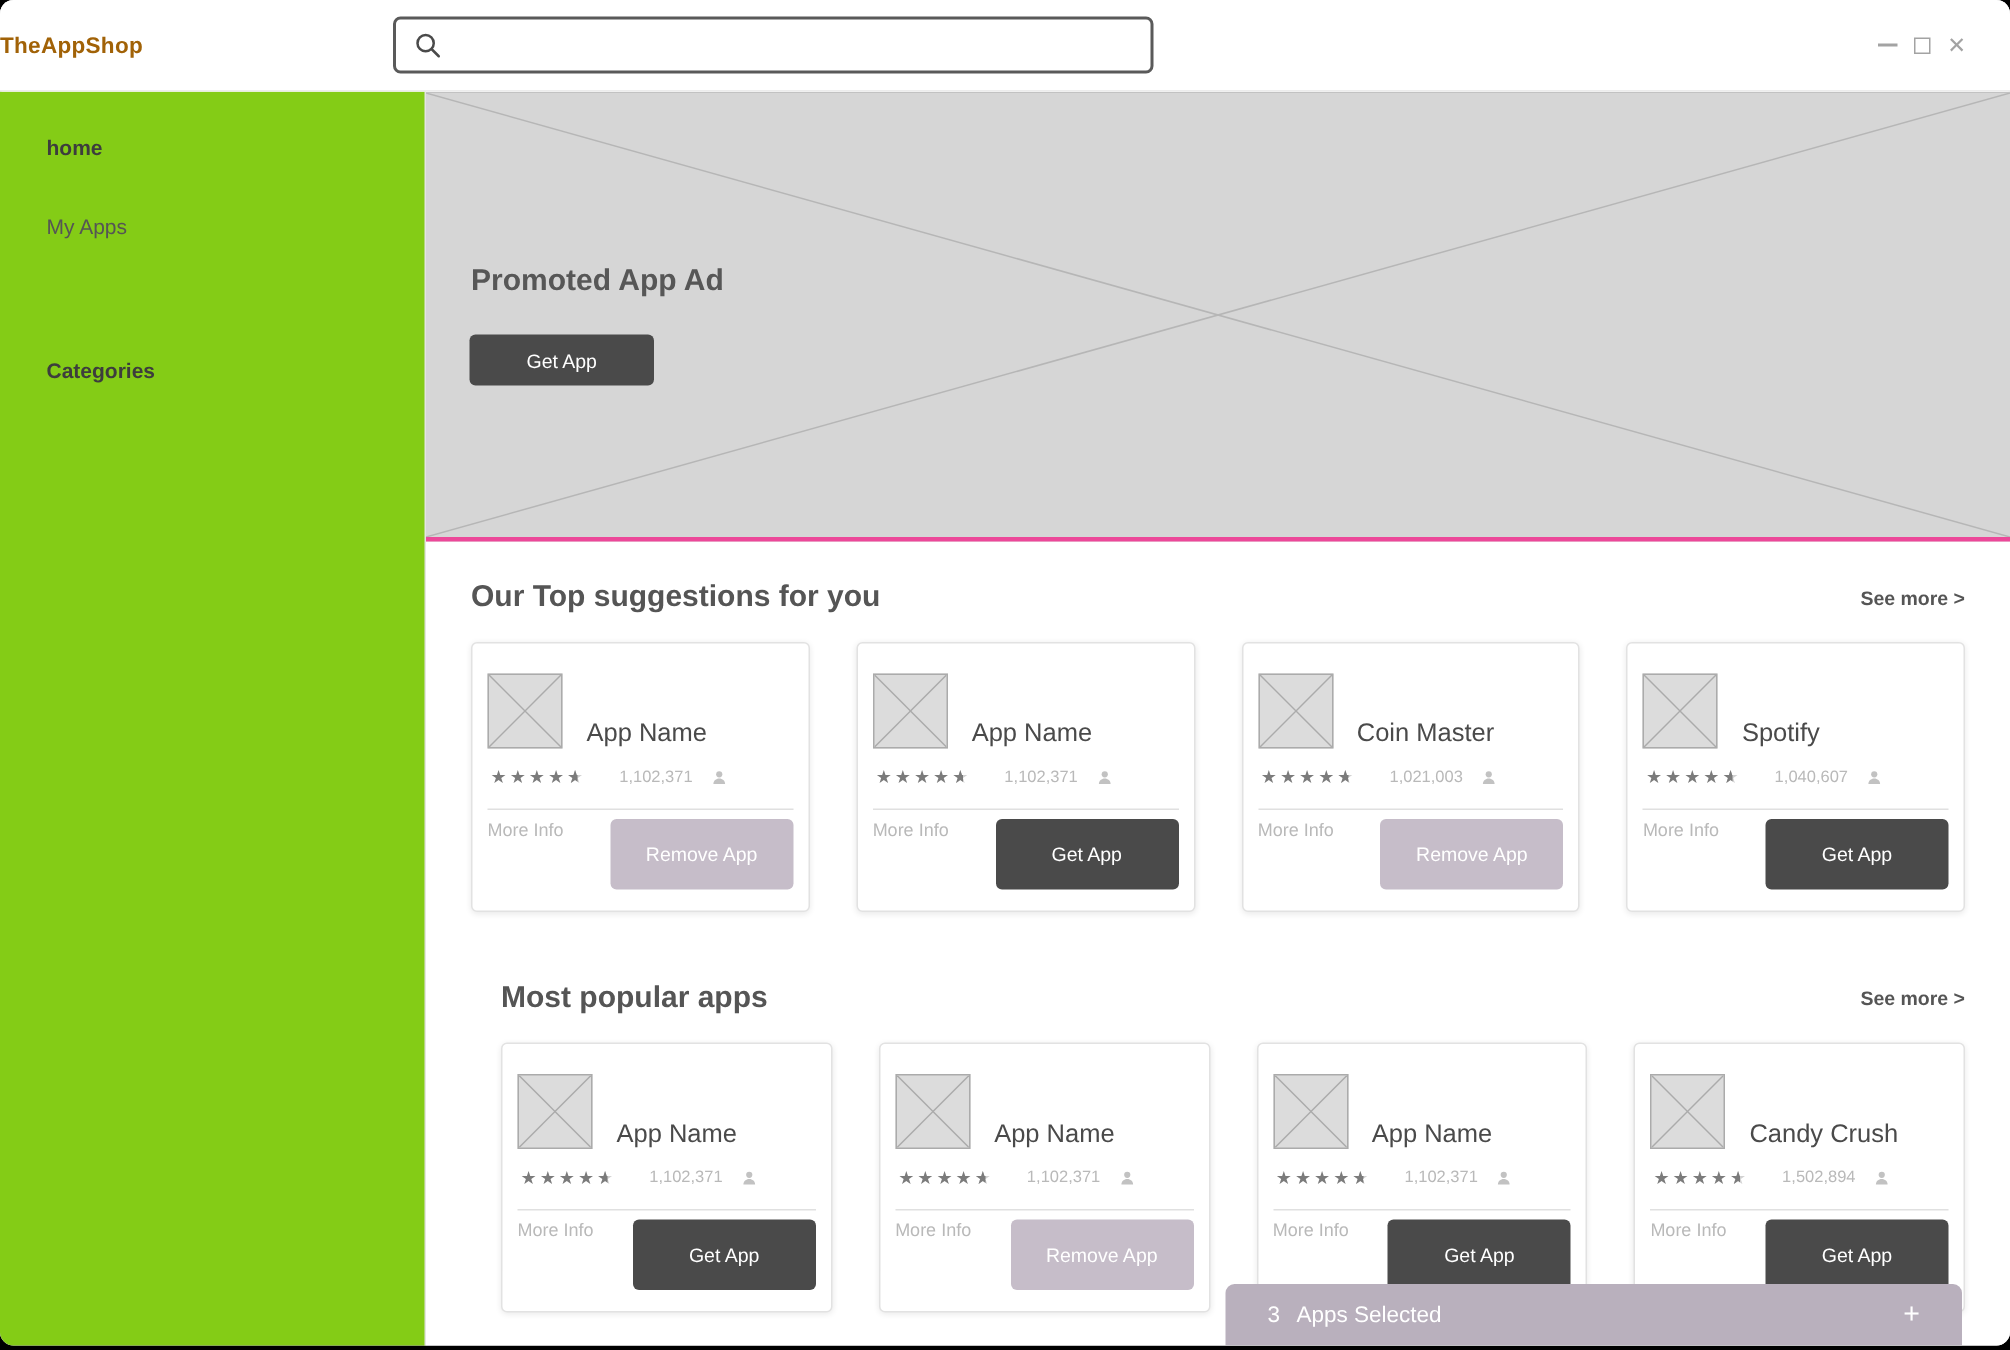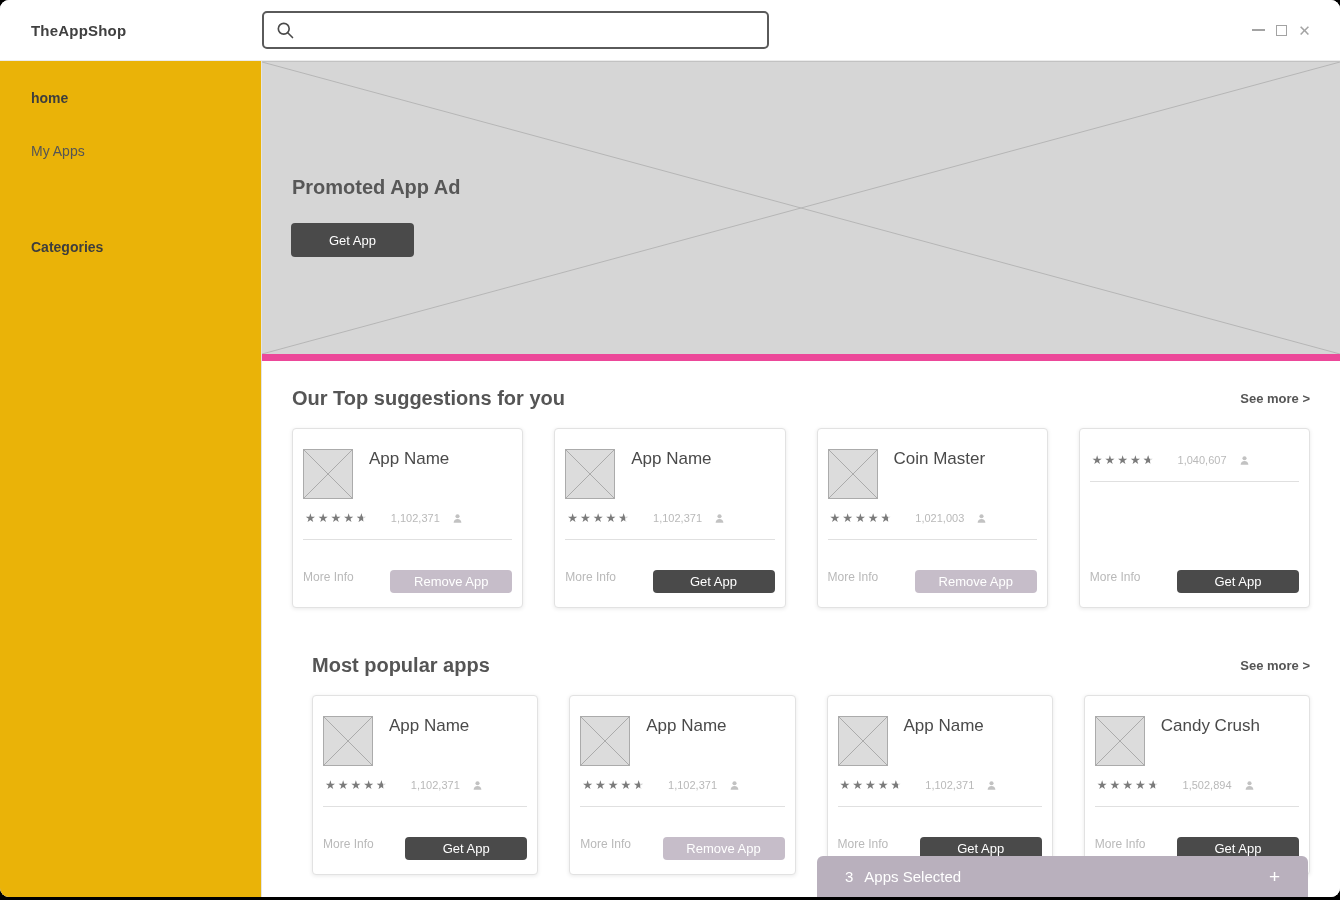--- a/index.html
+++ b/index.html
@@ -12,55 +12,55 @@
     position:absolute; top:0; left:0; width:1340px; height:897px;
     background:#fff; border-radius:9px; overflow:hidden;
     box-shadow:0 0 0 1px #b5b5b5 inset; box-sizing:border-box;
   }
   
   .topbar {
     height:60px; display:flex; align-items:center; background:#fff;
     border-bottom:1px solid #ececec; position:relative; z-index:6;
   }
   .logo {
-    width:262px; box-sizing:border-box; padding-left:31px;
-    font-size:15px; font-weight:bold; color:#404040; letter-spacing:.2px;
+    width:262px; box-sizing:border-box; 
+    font-size:15px; font-weight:bold; color:#a16207; letter-spacing:.2px;
   }
   .search-box {
     width:507px; height:38px; box-sizing:border-box;
     border:2px solid #5a5a5a; border-radius:5px;
     display:flex; align-items:center; gap:8px; padding:0 11px; background:#fff;
   }
   .search-box input {
     border:none; outline:none; flex:1; font-size:14px; color:#444;
     font-family:inherit; background:transparent;
   }
   .win-controls {
     margin-left:auto; margin-right:29px; display:flex; align-items:center; gap:10px;
   }
   .win-controls .ctrl { width:13px; height:13px; display:flex; align-items:center; justify-content:center; cursor:default; }
   .ctrl-line { width:13px; height:2px; background:#a3a3a3; }
   .ctrl-box  { width:11px; height:11px; border:1.5px solid #a3a3a3; box-sizing:border-box; }
   .ctrl-x    { color:#a3a3a3; font-size:15px; line-height:13px; }
   
   .layout { display:flex; height:837px; }
   .sidebar {
-    width:262px; flex-shrink:0; background:#eab308; border-right:1px solid #e4e4e4;
+    width:284px; flex-shrink:0; background:#84cc16; border-right:1px solid #e4e4e4;
     box-sizing:border-box; padding:27px 31px 0; display:flex; flex-direction:column;
     font-size:14px;
   }
   .side-item { margin-bottom:33px; line-height:20px; color:#555; }
   .side-item.bold { font-weight:bold; color:#3d3d3d; }
   .side-item.gap-before { margin-top:43px; }
   .side-account { margin-top:auto; padding-bottom:24px; font-weight:bold; color:#3d3d3d; line-height:20px; }
   .content { flex:1; position:relative; overflow:hidden; background:#fff; }
   
   .ad {
     height:300px; background:#d6d6d6; position:relative; box-sizing:border-box;
-    border-top:1px solid #c2c2c2; border-bottom:7px solid #ec4899;
+    border-top:1px solid #c2c2c2; border-bottom:3px solid #ec4899;
   }
   .ad .xlines { position:absolute; inset:0; width:100%; height:100%; }
   .xlines line { stroke:#b6b6b6; stroke-width:1; }
   .ad-title {
     position:absolute; left:30px; top:114px; font-size:20px; font-weight:bold; color:#575757;
   }
   .btn-dark {
     background:#4a4a4a; color:#fff; border:none; border-radius:4px;
     font-size:13px; font-family:inherit; cursor:pointer;
   }
@@ -71,38 +71,38 @@
   .section + .section { margin-top:46px;padding-left:20px; }
   .section-header { display:flex; align-items:center; justify-content:space-between; }
   .section-title { margin:0; font-size:20px; font-weight:bold; color:#555; }
   .see-more { font-size:13px; font-weight:bold; color:#555; cursor:pointer; }
   .cards { display:grid; grid-template-columns:repeat(4,1fr); gap:31px; margin-top:18px; }
   .card {
     height:180px; box-sizing:border-box; background:#fff;
     border:1px solid #e2e2e2; border-radius:4px; box-shadow:0 1px 4px rgba(0,0,0,.09);
     padding:12px 10px 14px; display:flex; flex-direction:column;
   }
-  .card-top { display:flex; align-items:flex-start; gap:16px; margin-top:8px; }
+  .card-top { display:flex; align-items:flex-end; gap:16px; margin-top:8px; }
   .thumb {
     width:50px; height:50px; flex-shrink:0; background:#dcdcdc;
     border:1px solid #ababab; position:relative; box-sizing:border-box;
   }
   .thumb .xlines { position:absolute; inset:0; width:100%; height:100%; }
   .thumb .xlines line { stroke:#ababab; }
   .card-title { font-size:17px; color:#4a4a4a; }
   .rating-row { display:flex; align-items:center; margin-top:13px; padding-left:2px; }
   .stars { font-size:12px; letter-spacing:2px; line-height:12px; white-space:nowrap; }
   .star { color:#7b7b7b; }
   .star.half { position:relative; display:inline-block; color:#d2d2d2; }
   .star.half .fill { position:absolute; left:0; top:0; width:55%; overflow:hidden; color:#7b7b7b; }
   .users { margin-left:22px; display:flex; align-items:center; gap:12px; font-size:11px; color:#b9b9b9; }
   .divider { border-top:1px solid #e0e0e0; margin-top:15px; }
   .card-bottom { margin-top:auto; display:flex; justify-content:space-between; }
   .more-info { font-size:12px; color:#b9b9b9; cursor:pointer; }
-  .card-btn { width:122px; height:23px; border:none; border-radius:4px; color:#fff; font-size:13px; font-family:inherit; cursor:pointer; }
+  .card-btn { width:122px; height:47px; border:none; border-radius:4px; color:#fff; font-size:13px; font-family:inherit; cursor:pointer; }
   .card-btn.get { background:#4a4a4a; }
   .card-btn.remove { background:#c6bdc9; }
   
   .selection-bar {
     position:absolute; left:817px; top:856px; width:491px; height:41px;
     background:#b9b0bd; border-radius:6px 6px 0 0; z-index:10;
     display:flex; align-items:center; box-sizing:border-box; padding:0 28px;
     color:#fff; font-size:15px; cursor:pointer;
   }
   .selection-count { margin-right:11px; }
@@ -233,20 +233,29 @@
       </span>
     </div>
     <div class="divider"></div>
     <div class="card-bottom">
       <span class="more-info">More Info</span>
       <button class="card-btn remove">Remove App</button>
     </div>
   </div>
 
   <div class="card">
+    <div class="card-top">
+      <div class="thumb">
+        <svg class="xlines" viewBox="0 0 100 100" preserveAspectRatio="none">
+          <line x1="0" y1="0" x2="100" y2="100" vector-effect="non-scaling-stroke"></line>
+          <line x1="0" y1="100" x2="100" y2="0" vector-effect="non-scaling-stroke"></line>
+        </svg>
+      </div>
+      <div class="card-title">Spotify</div>
+    </div>
     <div class="rating-row">
       <span class="stars"><span class="star">★</span><span class="star">★</span><span class="star">★</span><span class="star">★</span><span class="star half"><span class="fill">★</span>★</span></span>
       <span class="users">
         <span class="users-num">1,040,607</span>
         <svg width="11" height="11" viewBox="0 0 24 24" fill="#c2c2c2">
           <circle cx="12" cy="7" r="4.5"></circle>
           <path d="M3.5 21c0-4.7 3.8-8 8.5-8s8.5 3.3 8.5 8z"></path>
         </svg>
       </span>
     </div>

